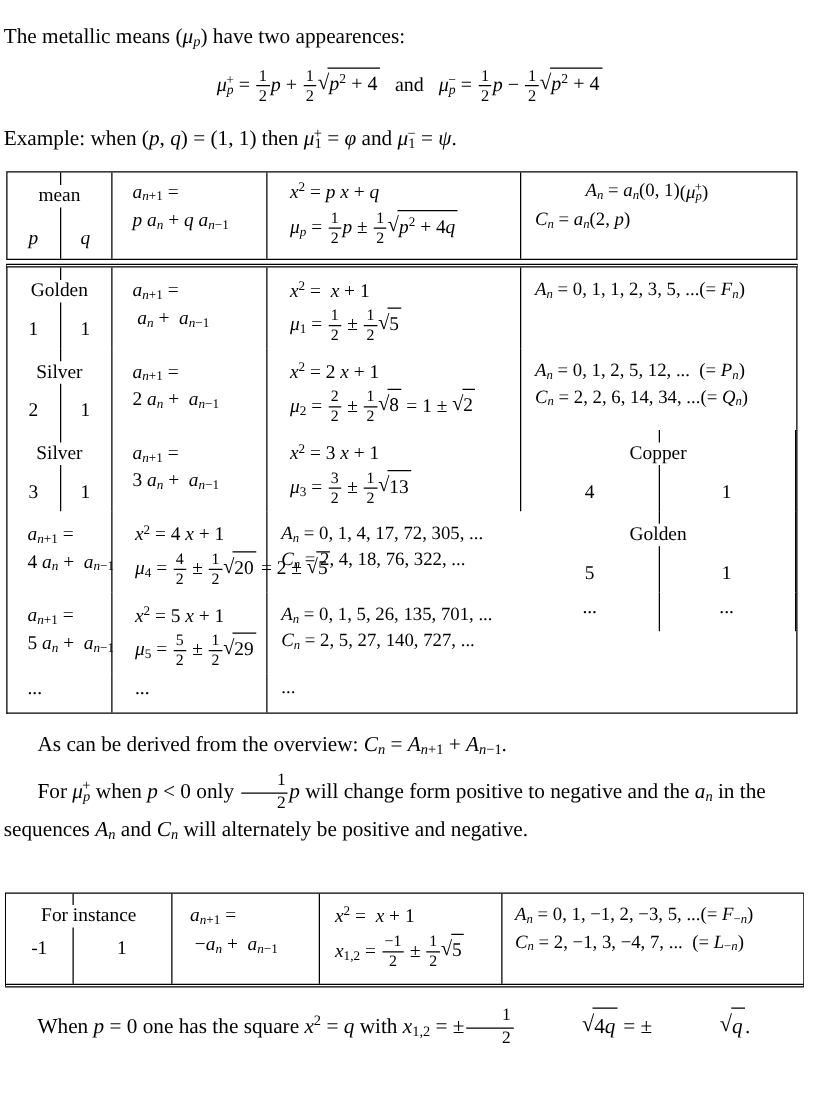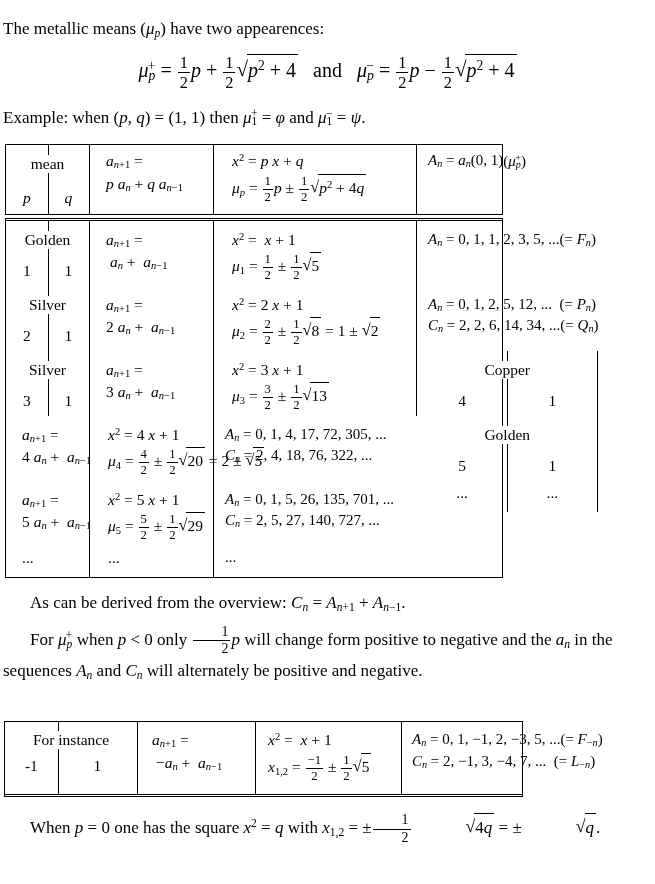--- a/index.html
+++ b/index.html
@@ -3,53 +3,53 @@
 <meta charset="utf-8">
 <style>
   html,body{margin:0;padding:0;background:#fff}
   body{width:655px;height:884px;color:#000;font-family:"Liberation Serif","DejaVu Serif",serif;font-size:17px}
   .page{position:relative;width:655px;height:884px;overflow:hidden;background:#fff}
 
   h1.sec{font-size:23px;font-weight:700;margin:6px 0 0 3px;letter-spacing:.2px}
   .secnum{margin-right:27px}
 
   .intro{margin:19px 0 0 3px}
-  .formula{margin:14px 0 0 0;text-align:center;white-space:pre-wrap;font-size:20px}
+  .formula{margin:14px 0 0 0;text-align:center;white-space:pre-wrap;font-size:16px}
   .example{margin:16px 0 0 3px}
   .after{margin:15px 0 0 3px;text-indent:27px}
   .p2{margin:11px 0 0 3px;text-indent:27px;line-height:1.62}
   .final{margin:16px 0 0 3px;text-indent:27px}
 
   
-  .t1{margin:16px 0 0 5px;width:498px}
+  .t1{margin:16px 0 0 5px;width:633px}
   .gridbox{display:grid;grid-template-columns:84px 124px 203px 1fr;border:1px solid #000;box-sizing:border-box;background:#fff}
   .bbox{margin-top:3px;border-top:3px double #000}
   .cl{box-sizing:border-box;font-size:15.5px}
   .b{border-right:1px solid #000}
   .cl .l1,.cl .l2,.pq{white-space:pre}
   .c1{position:relative;text-align:center}
   .c1::before{content:"";position:absolute;left:50%;top:0;bottom:0;width:1px;background:#000}
   .c1lbl{position:relative;display:inline-block;background:#fff;padding:0 5px}
   .pq{display:flex;position:relative}
   .pq span{flex:1;text-align:center}
   .c2{padding-left:16px}
   .c3{padding-left:18px}
   .c4{padding-left:11px;font-size:15px}
   .hbox .cl{padding-top:7px;padding-bottom:7px}
   .hbox .c1lbl{margin-top:3px}
   .hbox .pq{margin-top:16px}
   .hbox .l2{margin-top:4px}
-  .spread{display:flex;justify-content:flex-start;padding-right:30px}
+  .spread{display:flex;justify-content:center;padding-right:30px}
   .bbox .cl{height:65px;padding-top:10px}
   .bbox .pq{margin-top:13px}
   .bbox .l2{margin-top:3px}
   .bbox .el{height:31px;padding-top:3px}
   .bbox .el .pq{margin-top:0}
 
-  .t2{margin:36px 0 0 4px;width:519px;grid-template-columns:133px 118px 146px 1fr;border-bottom:3px double #000}
+  .t2{margin:36px 0 0 4px;width:639px;grid-template-columns:133px 118px 146px 1fr;border-bottom:3px double #000}
   .t2 .cl{padding-top:9px;padding-bottom:11px}
   .t2 .c1::before{left:40%}
   .t2 .pq{margin-top:8px}
   .t2 .pq span:first-child{flex:0 0 40%}
   .t2 .pq span:last-child{flex:1}
   .t2 .l2{margin-top:4px}
   .t2 .c2{padding-left:14px}
   .t2 .c3{padding-left:12px}
   .t2 .c4{padding-left:10px;font-size:15px}
 
@@ -86,20 +86,21 @@
       <div class="cl c2 b">
         <div class="l1"><i>a</i><sub><i>n</i>+1</sub> =</div>
         <div class="l2"><i>p</i> <i>a</i><sub><i>n</i></sub> + <i>q</i> <i>a</i><sub><i>n</i>−1</sub></div>
       </div>
       <div class="cl c3 b">
         <div class="l1"><i>x</i><sup>2</sup> = <i>p</i> <i>x</i> + <i>q</i></div>
         <div class="l2"><i>μ</i><sub><i>p</i></sub> = <span class="frac"><span class="fn">1</span><span class="fd">2</span></span><i>p</i> ± <span class="frac"><span class="fn">1</span><span class="fd">2</span></span><span class="sqrt"><span class="rt">√</span><span class="rad"><i>p</i><sup>2</sup> + 4<i>q</i></span></span></div>
       </div>
       <div class="cl c4">
         <div class="l1 spread"><span><i>A</i><sub><i>n</i></sub> = <i>a</i><sub><i>n</i></sub>(0, 1)</span><span>(<i>μ</i><sub><i>p</i></sub><sup>+</sup>)</span></div>
+        <div class="l2"><i>C</i><sub><i>n</i></sub> = <i>a</i><sub><i>n</i></sub>(2, <i>p</i>)</div>
       </div>
     </div>
 
     <div class="gridbox bbox">
 
       <div class="cl c1 b">
         <span class="c1lbl">Golden</span>
         <div class="pq"><span>1</span><span>1</span></div>
       </div>
       <div class="cl c2 b">

